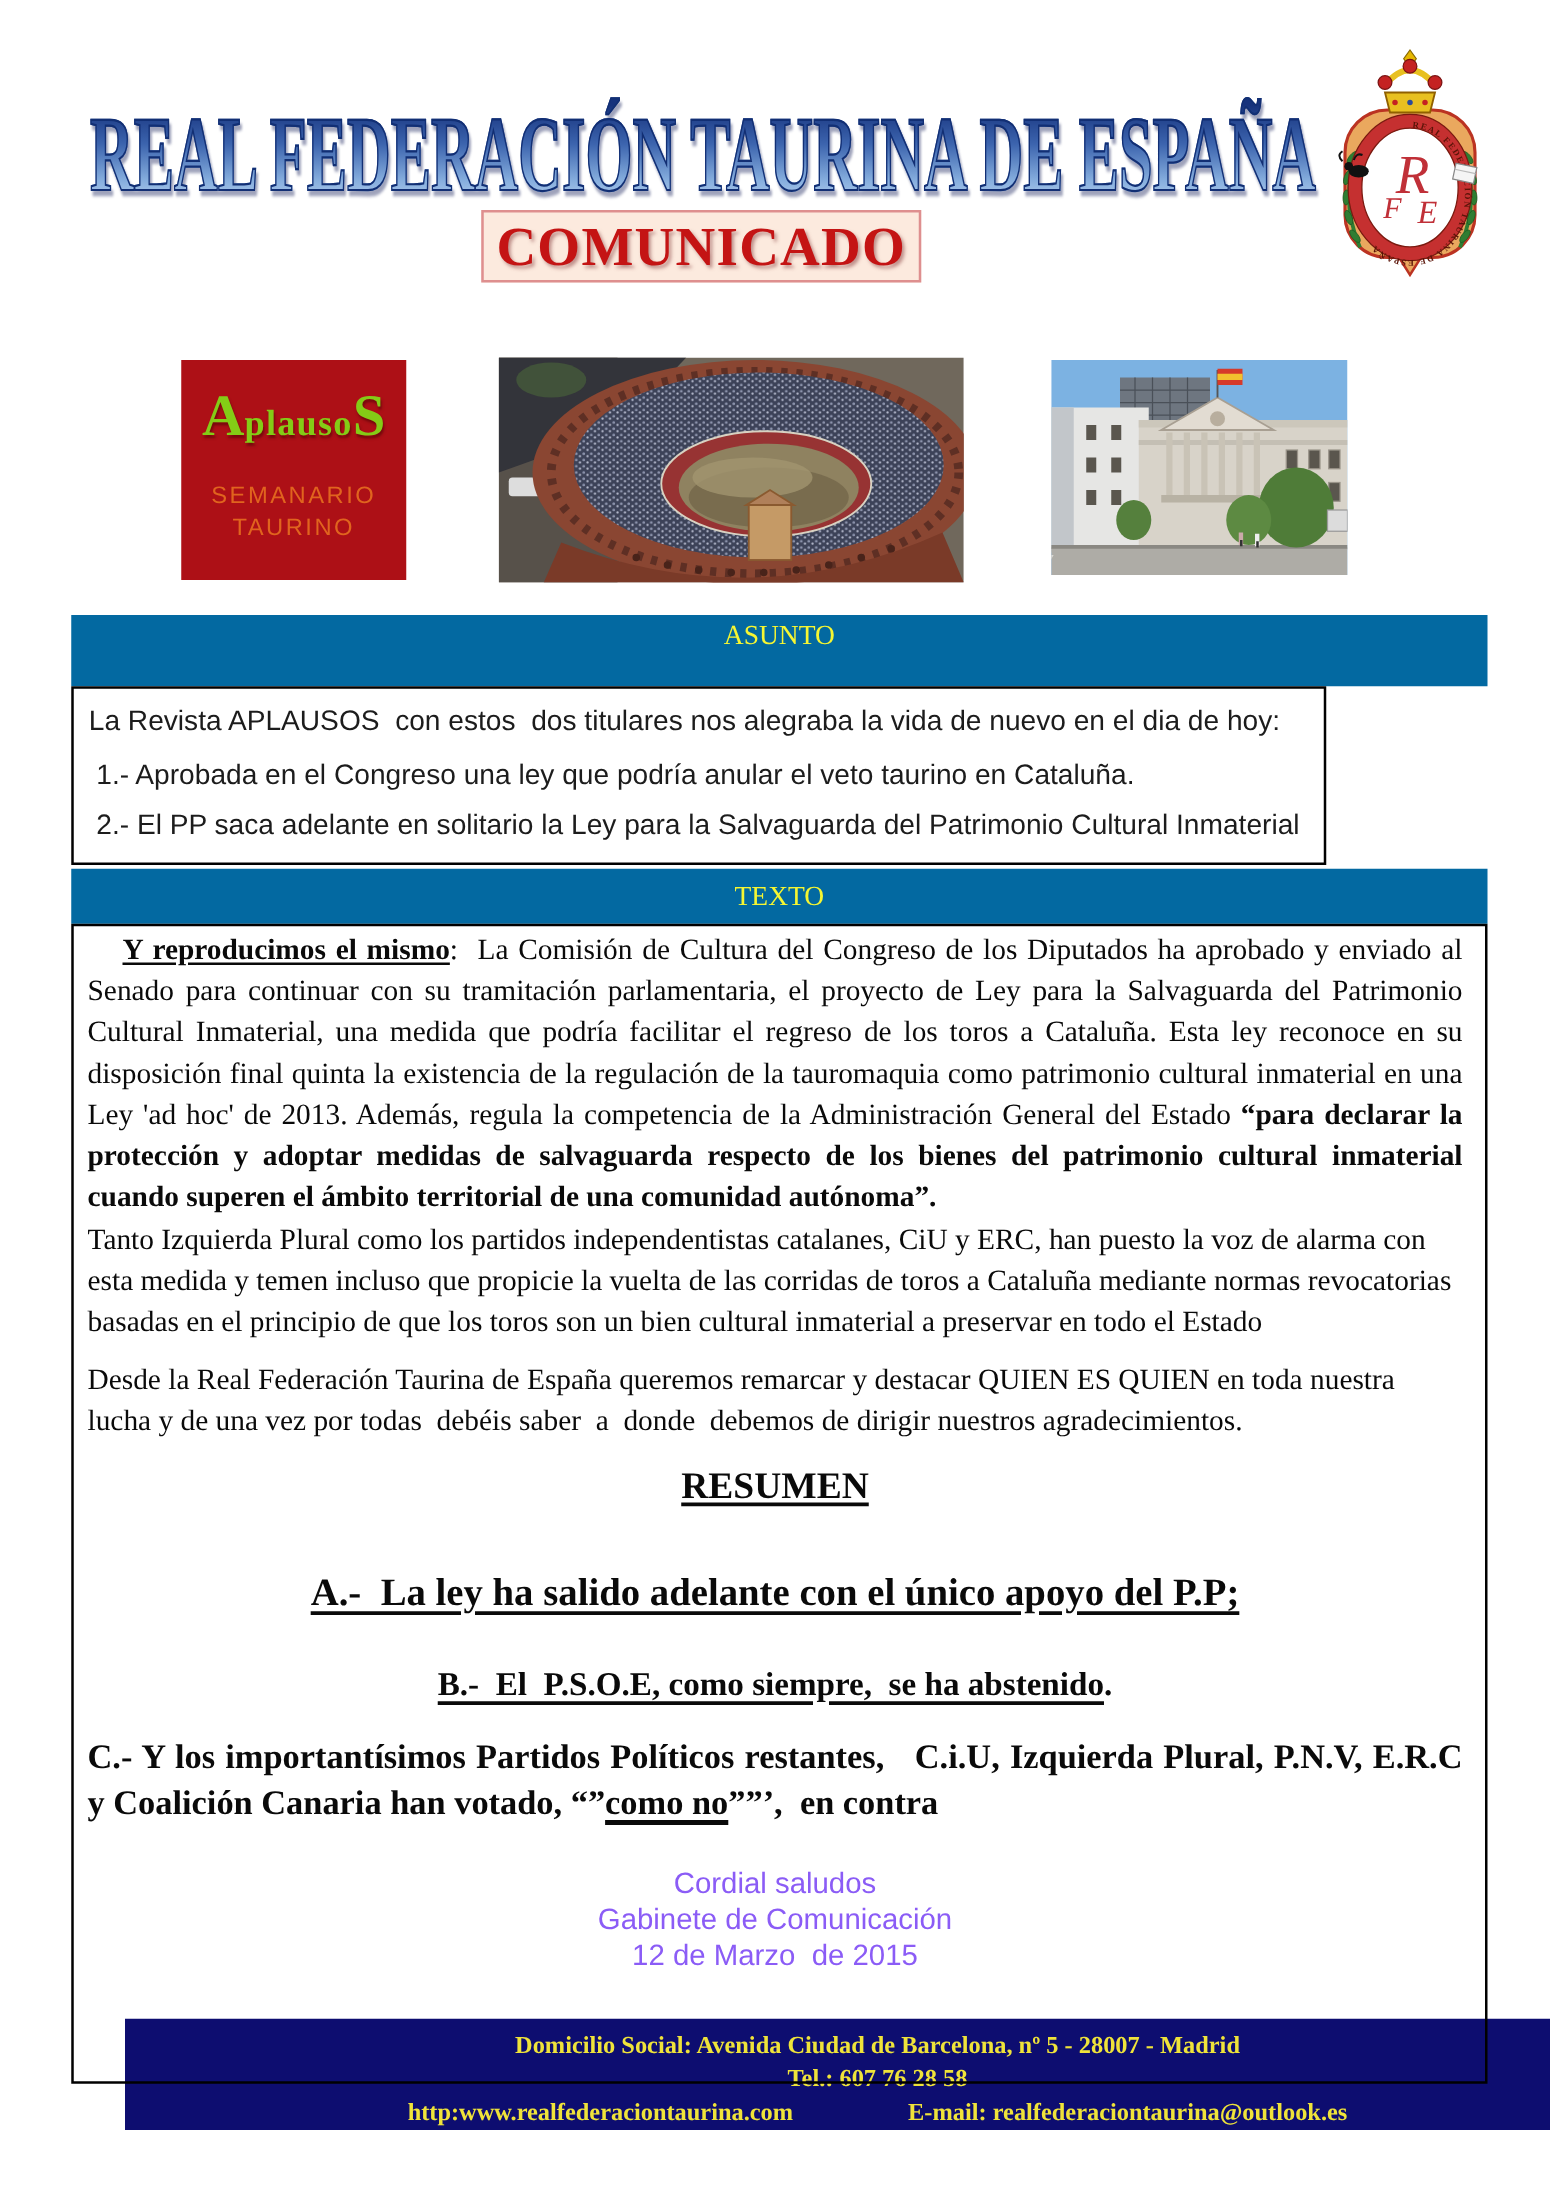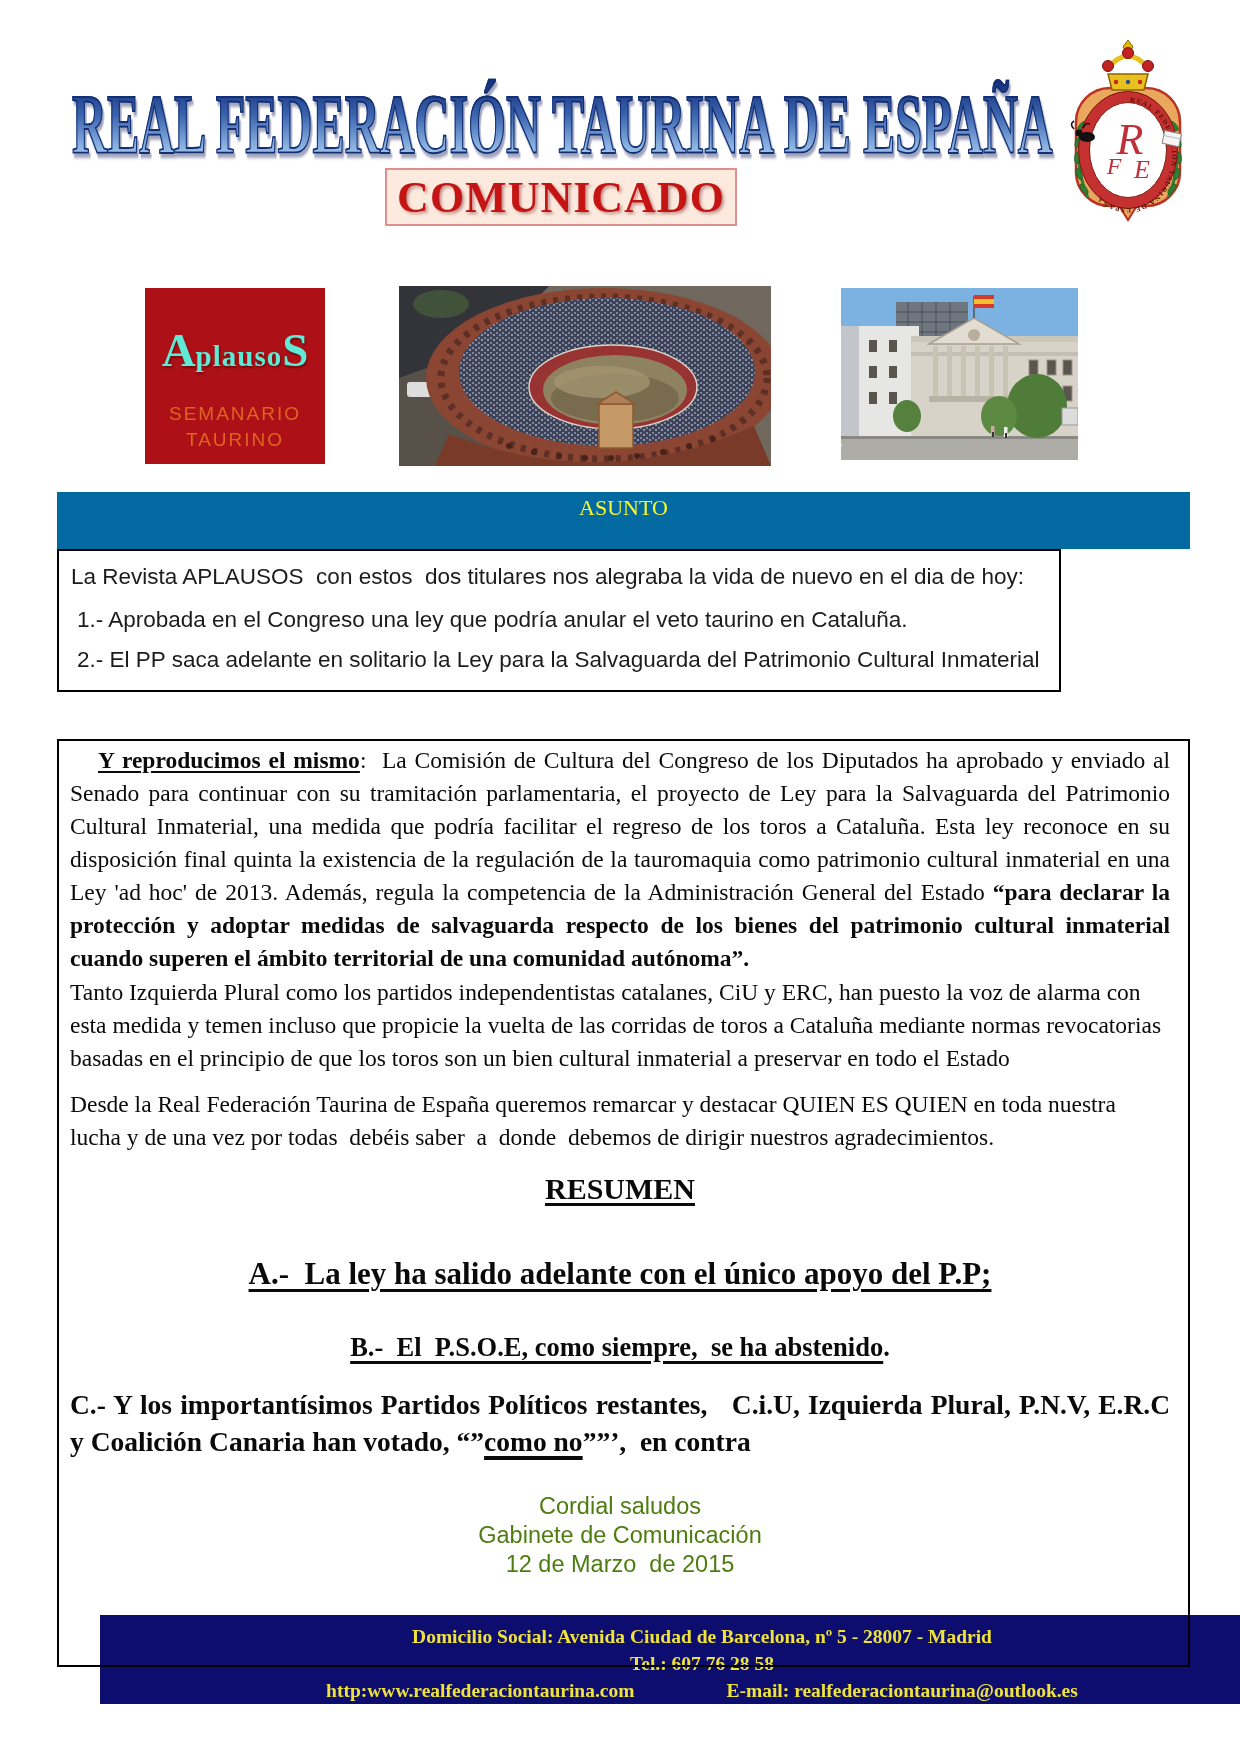--- a/index.html
+++ b/index.html
@@ -17,21 +17,21 @@
   #crest{position:absolute;left:1058px;top:36px;width:140px;height:190px;}
   #comunicado{position:absolute;left:385px;top:168px;width:352px;height:58px;
         background:#fceade;border:2px solid #de8f8f;box-sizing:border-box;
         display:flex;align-items:center;justify-content:center;
         font-family:"Liberation Serif",serif;font-weight:bold;font-size:44px;color:#c41414;
         text-shadow:2px 2px 3px rgba(140,70,70,.55);letter-spacing:1px;}
 
   
   #aplausos{position:absolute;left:145px;top:288px;width:180px;height:176px;background:#ad1016;
         text-align:center;overflow:hidden;}
-  .ap-title{margin-top:35px;color:#5eead4;font-family:"Liberation Serif",serif;font-weight:bold;
+  .ap-title{margin-top:18px;color:#84cc16;font-family:"Liberation Serif",serif;font-weight:bold;
         text-shadow:1px 2px 2px rgba(60,0,0,.5);}
   .ap-big{font-size:47px;}
   .ap-mid{font-size:29px;letter-spacing:1px;}
   .ap-sub{color:#e0641e;font-family:"Liberation Sans",sans-serif;font-size:19px;
         letter-spacing:2px;margin-top:4px;}
   .ap-sub.first{margin-top:26px;}
   #bullring{position:absolute;left:399px;top:286px;width:372px;height:180px;}
   #congress{position:absolute;left:841px;top:288px;width:237px;height:172px;}
 
   
@@ -59,21 +59,21 @@
         font-size:30px;font-weight:bold;}
   #resumen span{text-decoration:underline;text-decoration-thickness:2.5px;text-underline-offset:4px;}
   #point-a{position:absolute;left:0;top:1256px;width:1240px;text-align:center;font-size:31px;font-weight:bold;}
   #point-a span{text-decoration:underline;text-decoration-thickness:3px;text-underline-offset:5px;}
   #point-b{position:absolute;left:0;top:1332px;width:1240px;text-align:center;font-size:26.5px;font-weight:bold;}
   #point-b .ub{text-decoration:underline;text-decoration-thickness:3px;text-underline-offset:5px;}
   #point-c{position:absolute;left:70px;top:1386px;width:1100px;font-size:27.5px;
         font-weight:bold;line-height:37px;text-align:justify;}
   #point-c .cq{text-decoration:underline;text-decoration-thickness:3.5px;text-underline-offset:5px;}
   #closing{position:absolute;left:0;top:1492px;width:1240px;text-align:center;
-        font-family:"Liberation Sans",sans-serif;font-size:23.5px;line-height:29px;color:#4d7c0f;}
+        font-family:"Liberation Sans",sans-serif;font-size:23.5px;line-height:29px;color:#8b5cf6;}
 
   
   #footer-bar{position:absolute;left:100px;top:1615px;width:1204px;height:89px;background:#0d0d70;
         z-index:1;color:#efe33a;font-family:"Liberation Serif",serif;font-weight:bold;
         font-size:19.5px;text-align:center;padding-top:8px;box-sizing:border-box;}
   .f-line{line-height:27px;}
   #footer-line3{display:flex;justify-content:center;gap:92px;}
 </style>
 </head>
 <body>
@@ -256,20 +256,23 @@
 
   <div id="asunto-bar" class="navy-bar">
     <span>ASUNTO</span>
   </div>
   <div id="asunto-box">
     <div>La Revista APLAUSOS&nbsp; con estos&nbsp; dos titulares nos alegraba la vida de nuevo en el dia de hoy:</div>
     <div id="asunto-item-1">1.- Aprobada en el Congreso una ley que podría anular el veto taurino en Cataluña.</div>
     <div id="asunto-item-2">2.- El PP saca adelante en solitario la Ley para la Salvaguarda del Patrimonio Cultural Inmaterial</div>
   </div>
 
+  <div id="texto-bar" class="navy-bar">
+    <span>TEXTO</span>
+  </div>
   <div id="texto-box"></div>
 
   <div id="paragraph-1" class="para"><span class="p1-lead">Y reproducimos el mismo</span><span>:&nbsp; La Comisión de Cultura del Congreso de los Diputados ha aprobado y enviado al Senado para continuar con su tramitación parlamentaria, el proyecto de Ley para la Salvaguarda del Patrimonio Cultural Inmaterial, una medida que podría facilitar el regreso de los toros a Cataluña. Esta ley reconoce en su disposición final quinta la existencia de la regulación de la tauromaquia como patrimonio cultural inmaterial en una Ley 'ad hoc' de 2013. Además, regula la competencia de la Administración General del Estado </span><span class="p1-bold">“para declarar la protección y adoptar medidas de salvaguarda respecto de los bienes del patrimonio cultural inmaterial cuando superen el ámbito territorial de una comunidad autónoma”.</span></div>
 
   <div id="paragraph-2" class="para">Tanto Izquierda Plural como los partidos independentistas catalanes, CiU y ERC, han puesto la voz de alarma con esta medida y temen incluso que propicie la vuelta de las corridas de toros a Cataluña mediante normas revocatorias basadas en el principio de que los toros son un bien cultural inmaterial a preservar en todo el Estado</div>
 
   <div id="paragraph-3" class="para">Desde la Real Federación Taurina de España queremos remarcar y destacar QUIEN ES QUIEN en toda nuestra lucha y de una vez por todas&nbsp; debéis saber&nbsp; a&nbsp; donde&nbsp; debemos de dirigir nuestros agradecimientos.</div>
 
   <div id="resumen">
     <span>RESUMEN</span>

